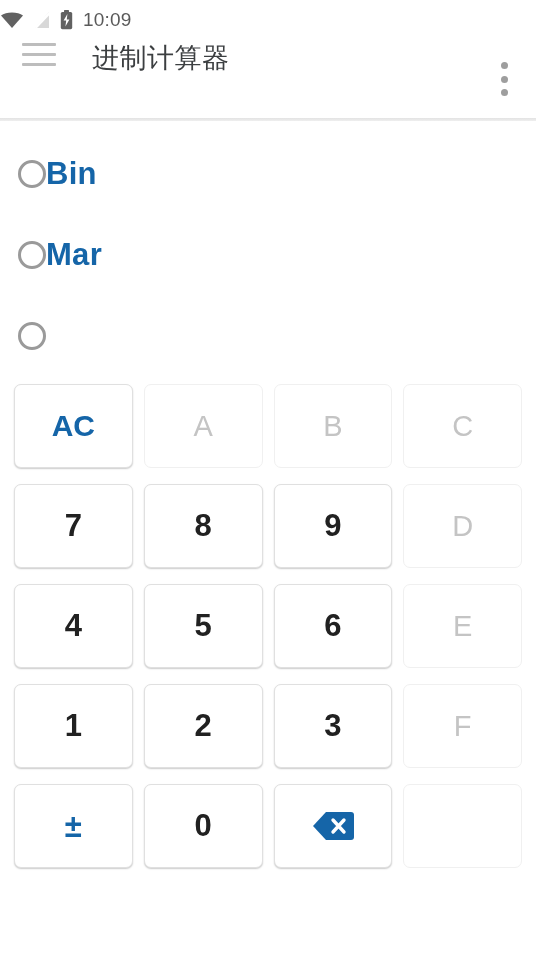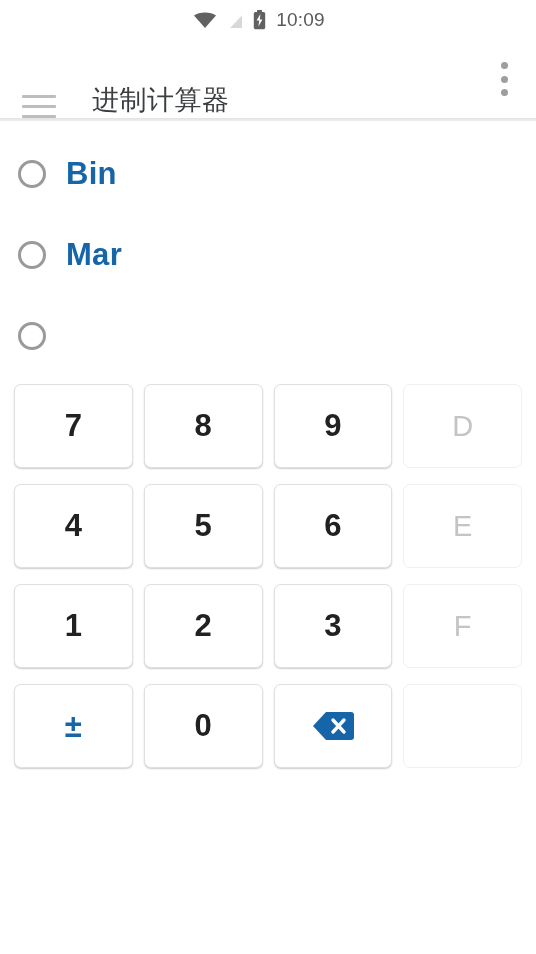--- a/index.html
+++ b/index.html
@@ -13,21 +13,21 @@
     font-family: "Liberation Sans", "DejaVu Sans", sans-serif;
     overflow: hidden;
     -webkit-font-smoothing: antialiased;
   }
 
   
   .status-bar {
     height: 40px;
     display: flex;
     align-items: center;
-    justify-content: center;
+    justify-content: flex-start;
     padding-right: 18px;
     box-sizing: border-box;
     background: #ffffff;
   }
   .status-icons {
     display: flex;
     align-items: center;
     gap: 9px;
   }
   .status-time {
@@ -35,21 +35,21 @@
     color: #5a5a5a;
     margin-left: 10px;
     letter-spacing: 0.2px;
     font-weight: 400;
   }
 
   
   .app-bar {
     height: 78px;
     display: flex;
-    align-items: flex-end;
+    align-items: flex-start;
     box-sizing: border-box;
     padding: 0 16px 0 22px;
     position: relative;
   }
   .hamburger {
     width: 34px;
     height: 26px;
     display: flex;
     flex-direction: column;
     justify-content: space-between;
@@ -127,21 +127,20 @@
     display: none;
     width: 14px;
     height: 14px;
     border-radius: 50%;
     background: #1e8ad6;
   }
   .radio-row.checked .radio-mark i {
     display: block;
   }
   .radio-label {
-    margin-left: 20px;
     font-size: 31px;
     font-weight: bold;
     color: #1565a8;
     letter-spacing: 0.3px;
   }
 
   
   .keypad {
     padding: 8px 14px 0 14px;
     box-sizing: border-box;
@@ -257,20 +256,26 @@
 
 
   <div class="radio-row">
     <span class="radio-mark"></span>
   </div>
 
 </div>
 
 <div class="keypad">
 
+  <div class="key-row">
+    <div class="key accent">AC</div>
+    <div class="key disabled">A</div>
+    <div class="key disabled">B</div>
+    <div class="key disabled">C</div>
+  </div>
 
   <div class="key-row">
     <div class="key numeric">7</div>
     <div class="key numeric">8</div>
     <div class="key numeric">9</div>
     <div class="key disabled">D</div>
   </div>
 
   <div class="key-row">
     <div class="key numeric">4</div>

